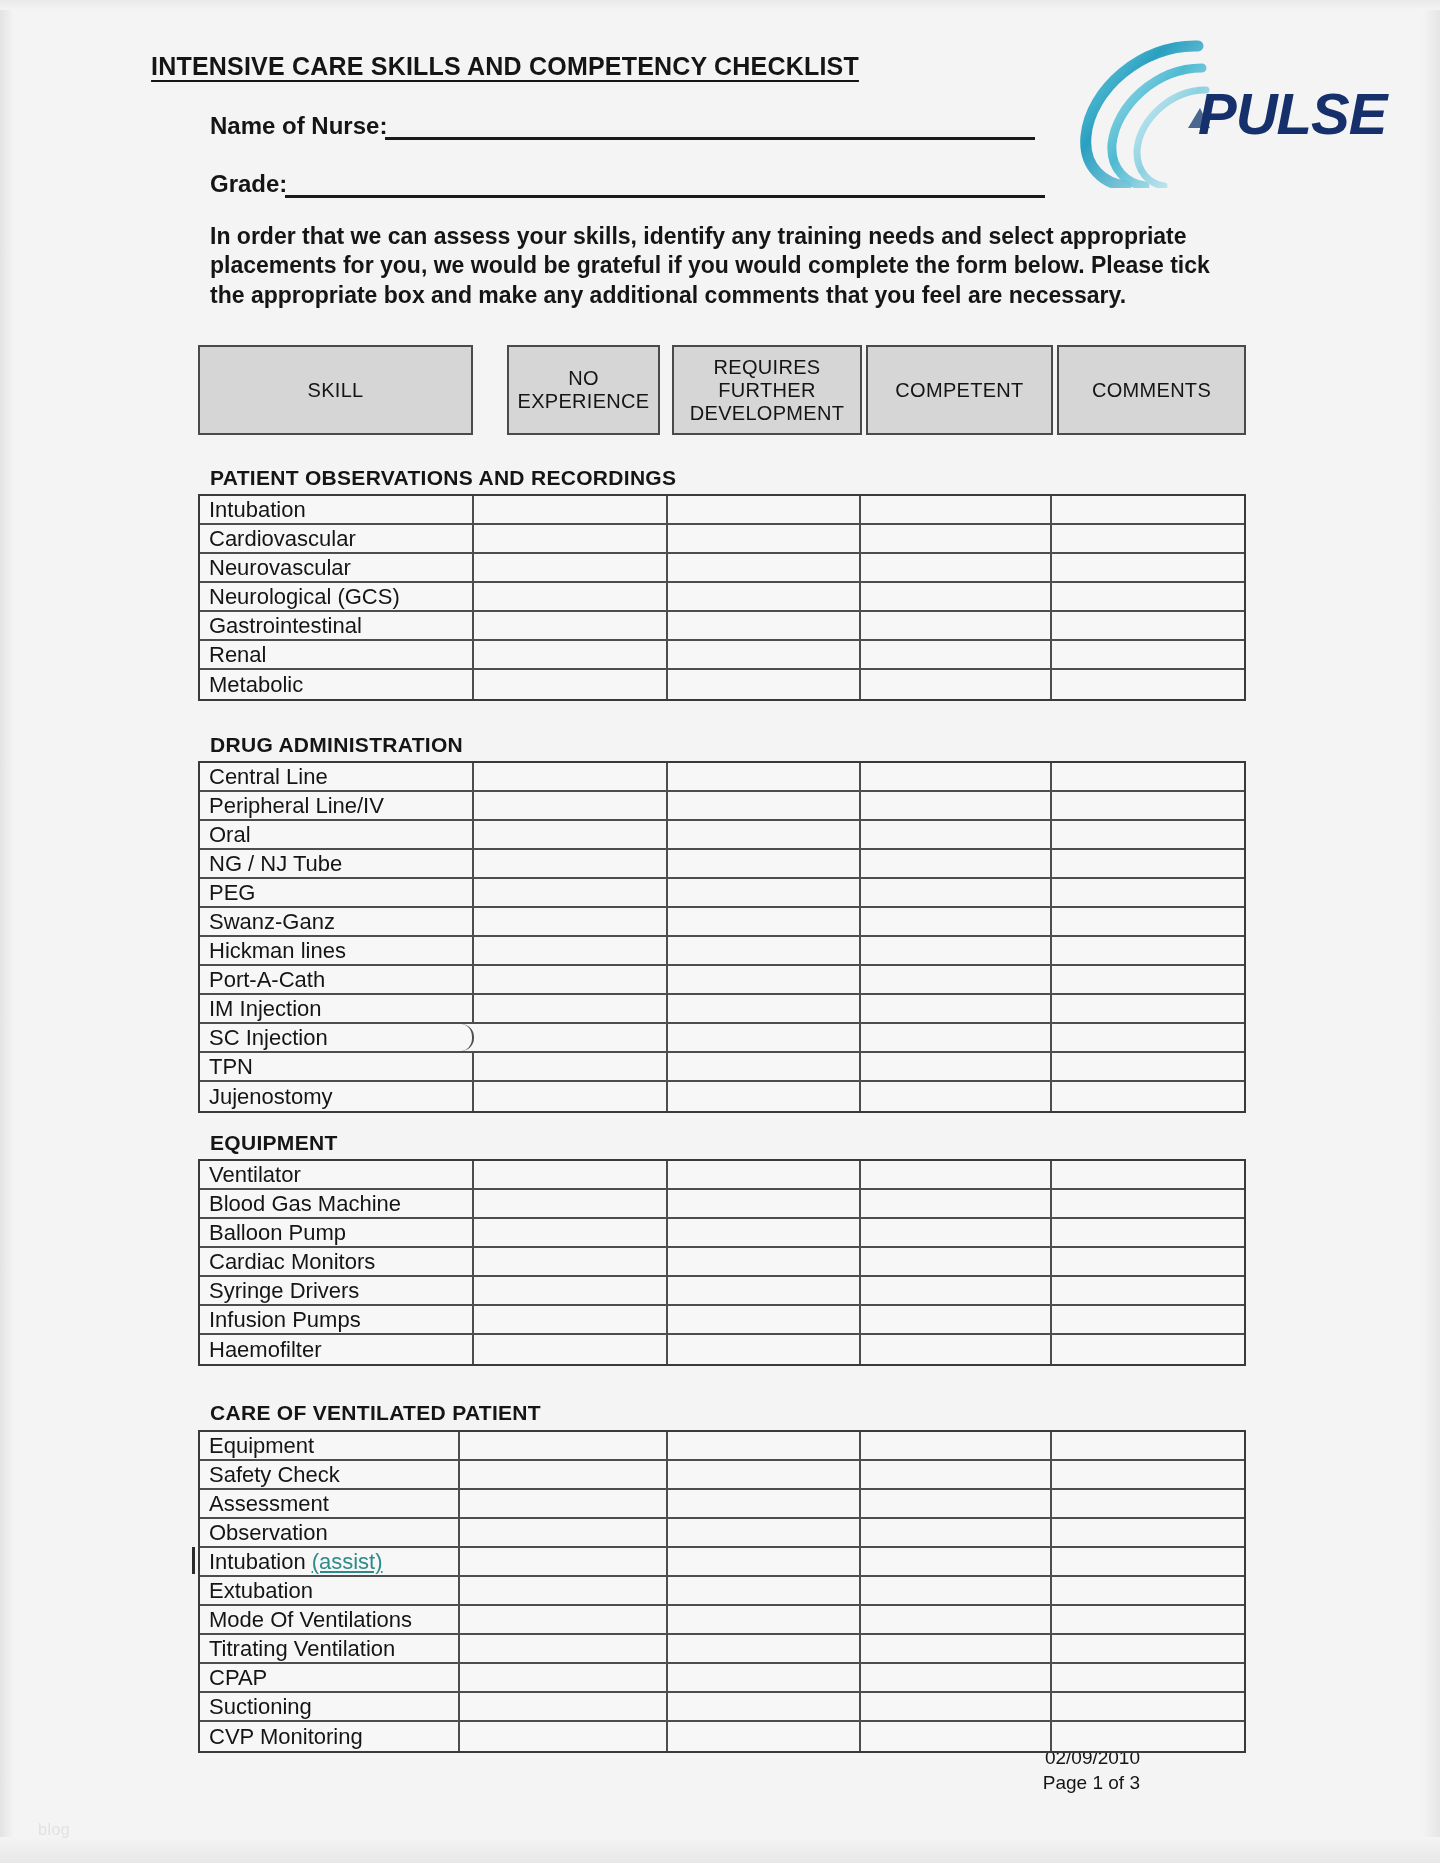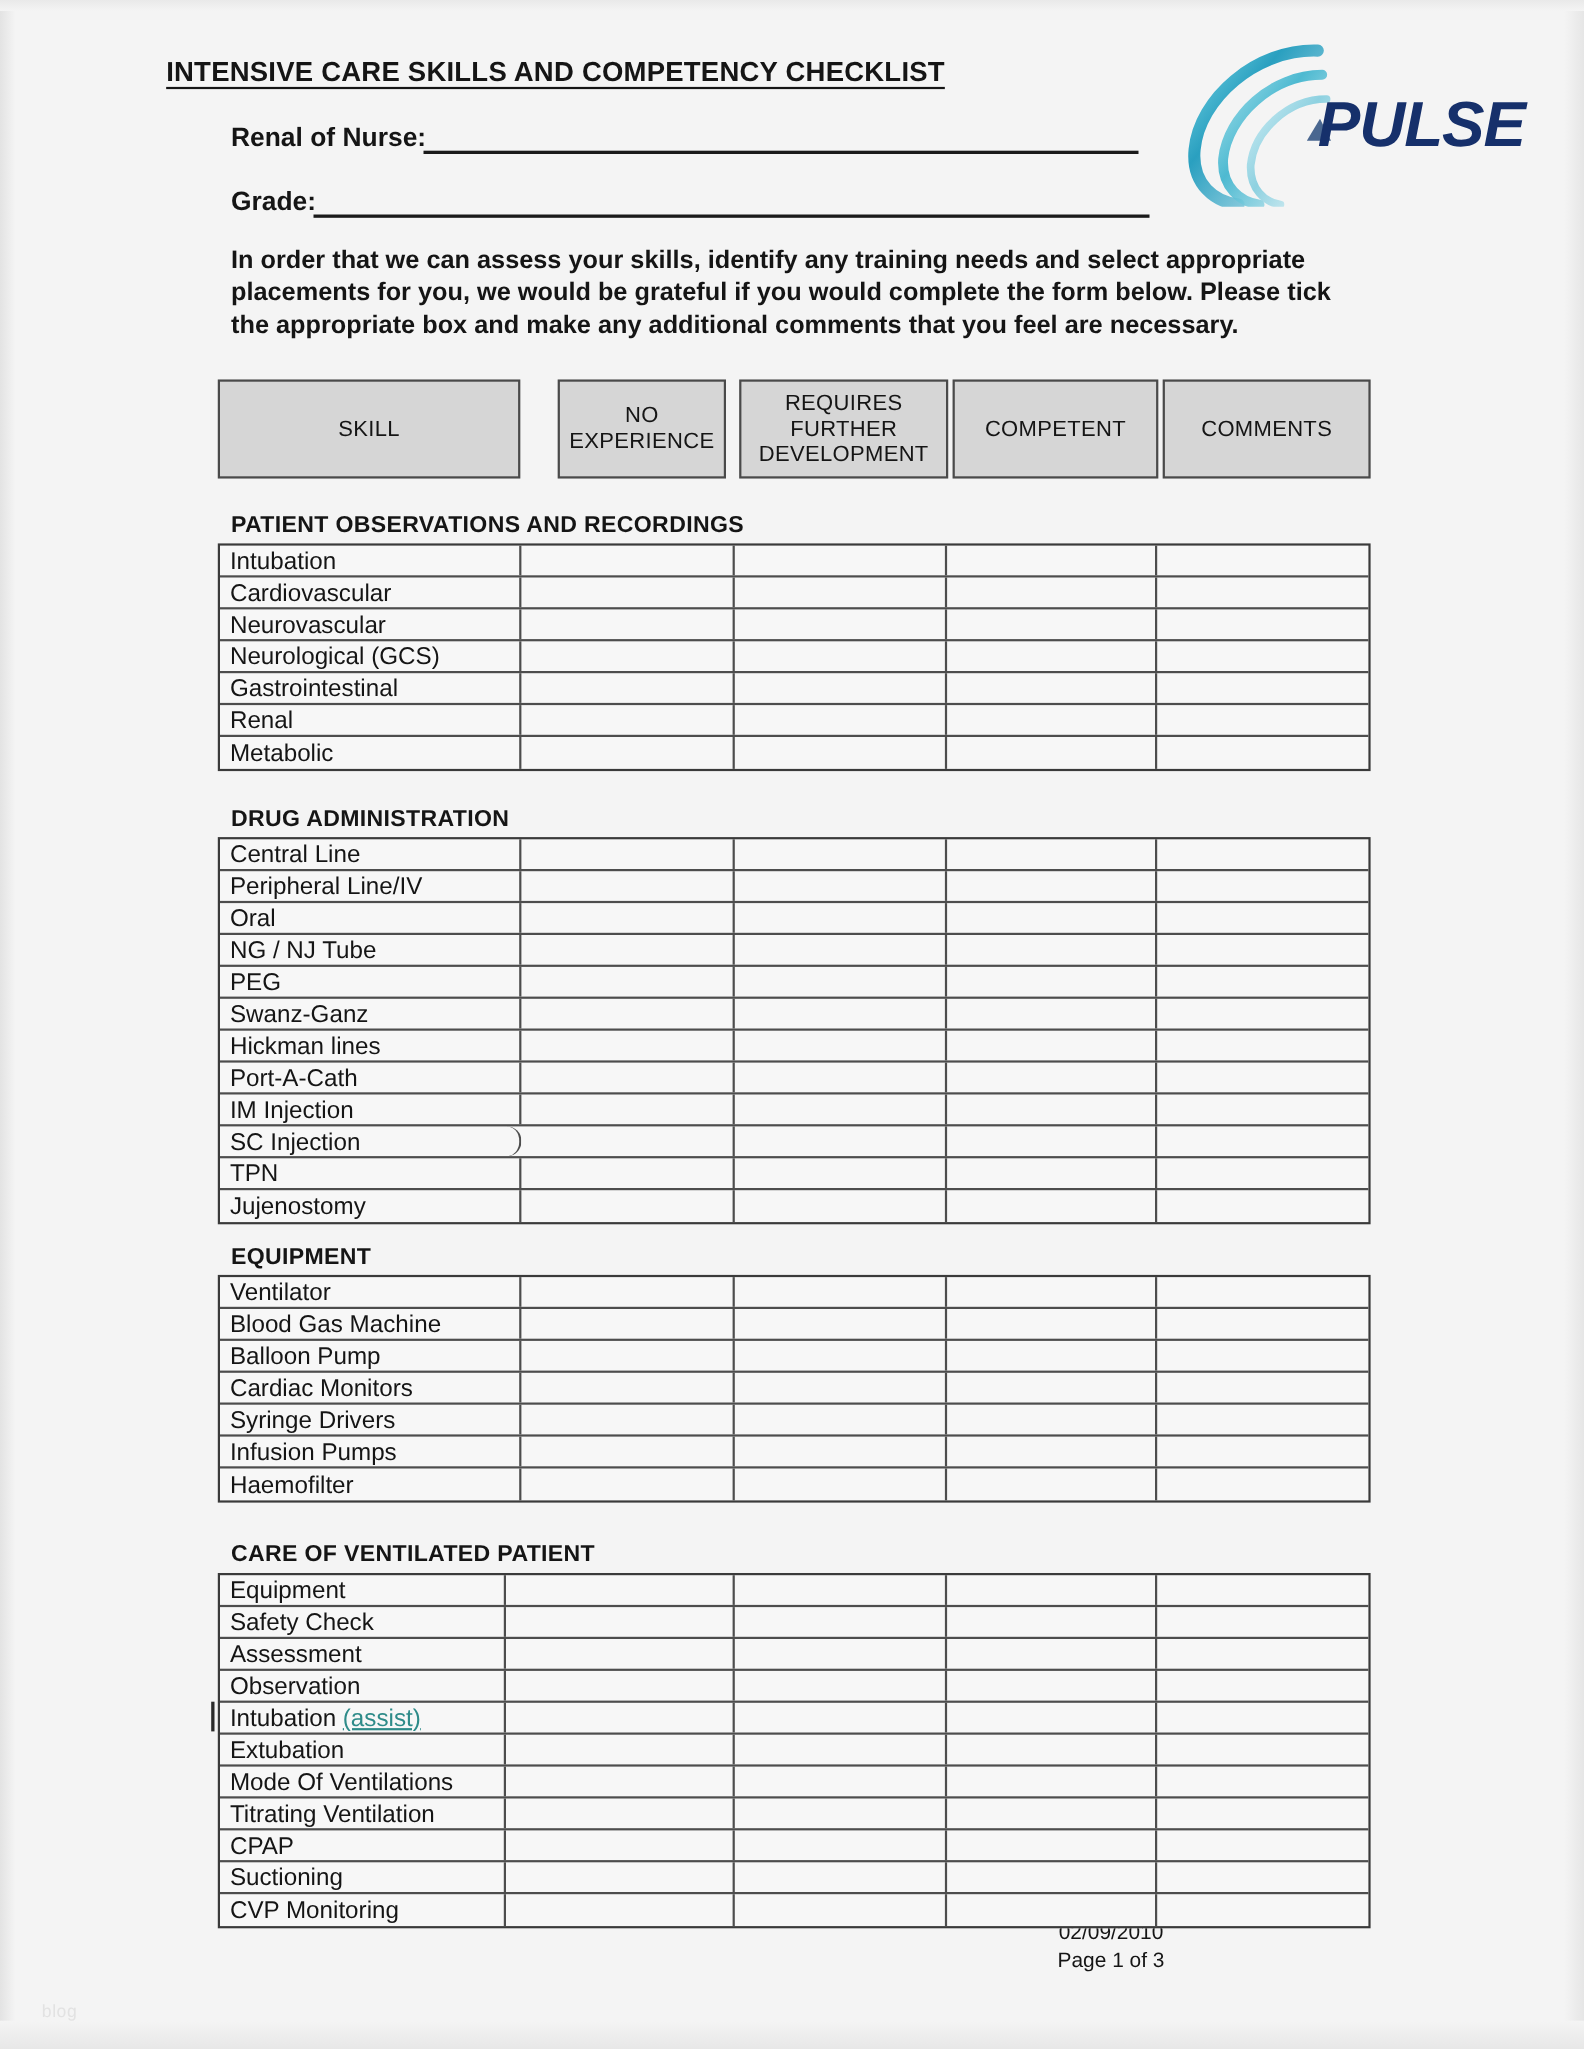--- a/index.html
+++ b/index.html
@@ -117,21 +117,21 @@
     margin-left:6px;
   }
   .changebar{
     position:absolute;
     width:3px;background:#2b2b2b;
   }
 
   
   .footer{
     position:absolute;
-    text-align:center;
+    text-align:right;
     font-size:19px;
     line-height:1.32;
     white-space:nowrap;
   }
   .watermark{
     position:absolute;left:38px;top:1821px;
     font-size:16px;color:#e2e2e2;
     letter-spacing:.5px;
   }
 </style>
@@ -169,21 +169,21 @@
         </defs>
         <path d="M148 18 C 92 16, 40 62, 36 108 C 33 140, 55 156, 76 158" fill="none" stroke="url(#g1)" stroke-width="11" stroke-linecap="round" opacity="0.95"></path>
         <path d="M152 40 C 106 40, 66 78, 62 116 C 60 142, 78 156, 95 158" fill="none" stroke="url(#g2)" stroke-width="9" stroke-linecap="round" opacity="0.9"></path>
         <path d="M156 62 C 120 62, 90 92, 87 122 C 86 144, 100 156, 114 158" fill="none" stroke="url(#g3)" stroke-width="7" stroke-linecap="round" opacity="0.85"></path>
         <path d="M150 80 L 138 100 L 160 100 Z" fill="#2b4d7e" opacity="0.85"></path>
       </svg>
       <div class="logo-word">PULSE</div>
     </div>
 
     <div class="field" id="nurse-field">
-      <span class="lbl">Renal of Nurse:</span><span class="rule"></span>
+      <span class="lbl">Name of Nurse:</span><span class="rule"></span>
     </div>
     <div class="field" id="grade-field">
       <span class="lbl">Grade:</span><span class="rule"></span>
     </div>
 
     <div class="intro">In order that we can assess your skills, identify any training needs and select appropriate placements for you, we would be grateful if you would complete the form below. Please tick the appropriate box and make any additional comments that you feel are necessary.</div>
 
     <div class="hdr-strip">
         <div class="hdr-cell" style="left: 0px; width: 275px;">
           <div>

